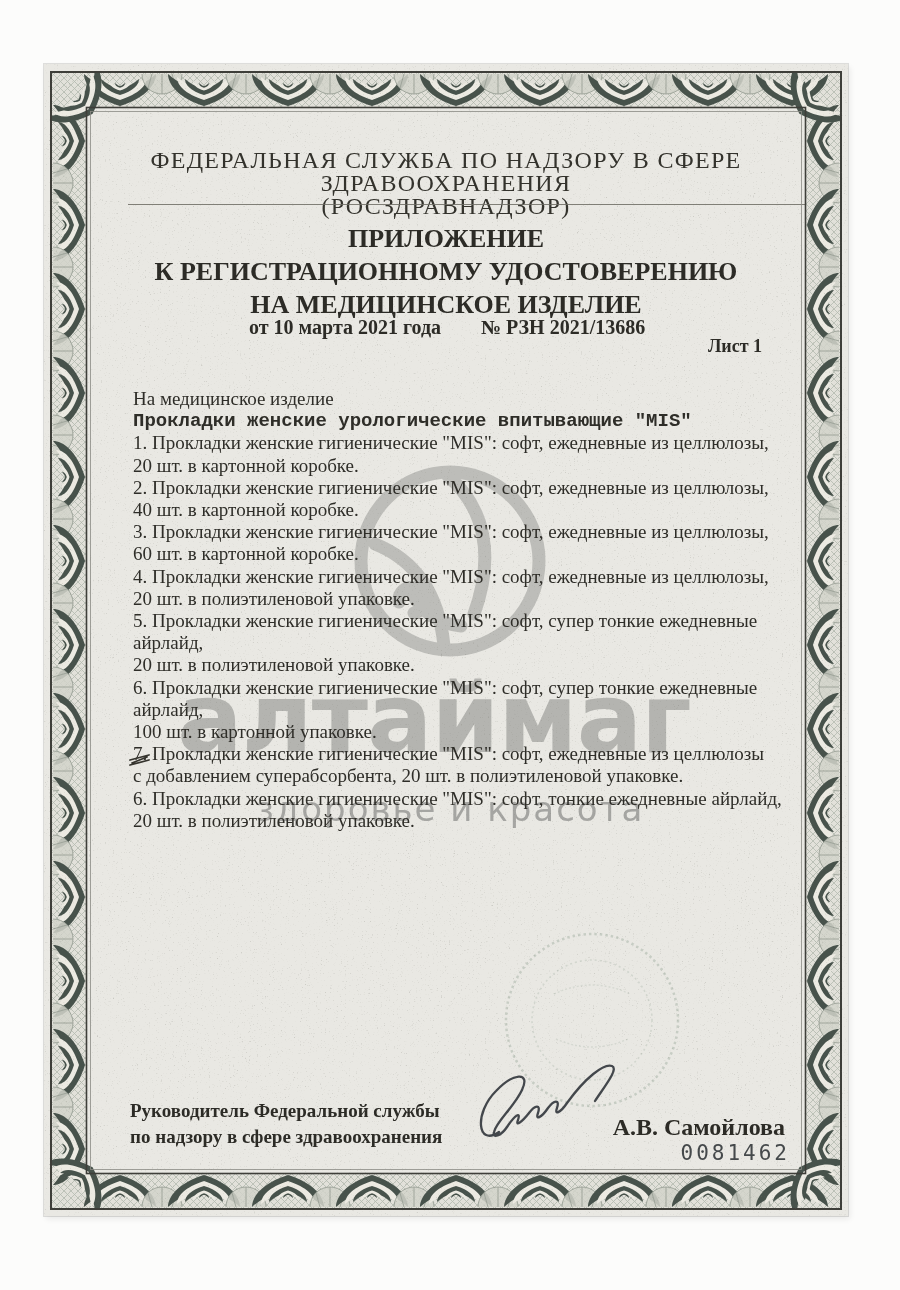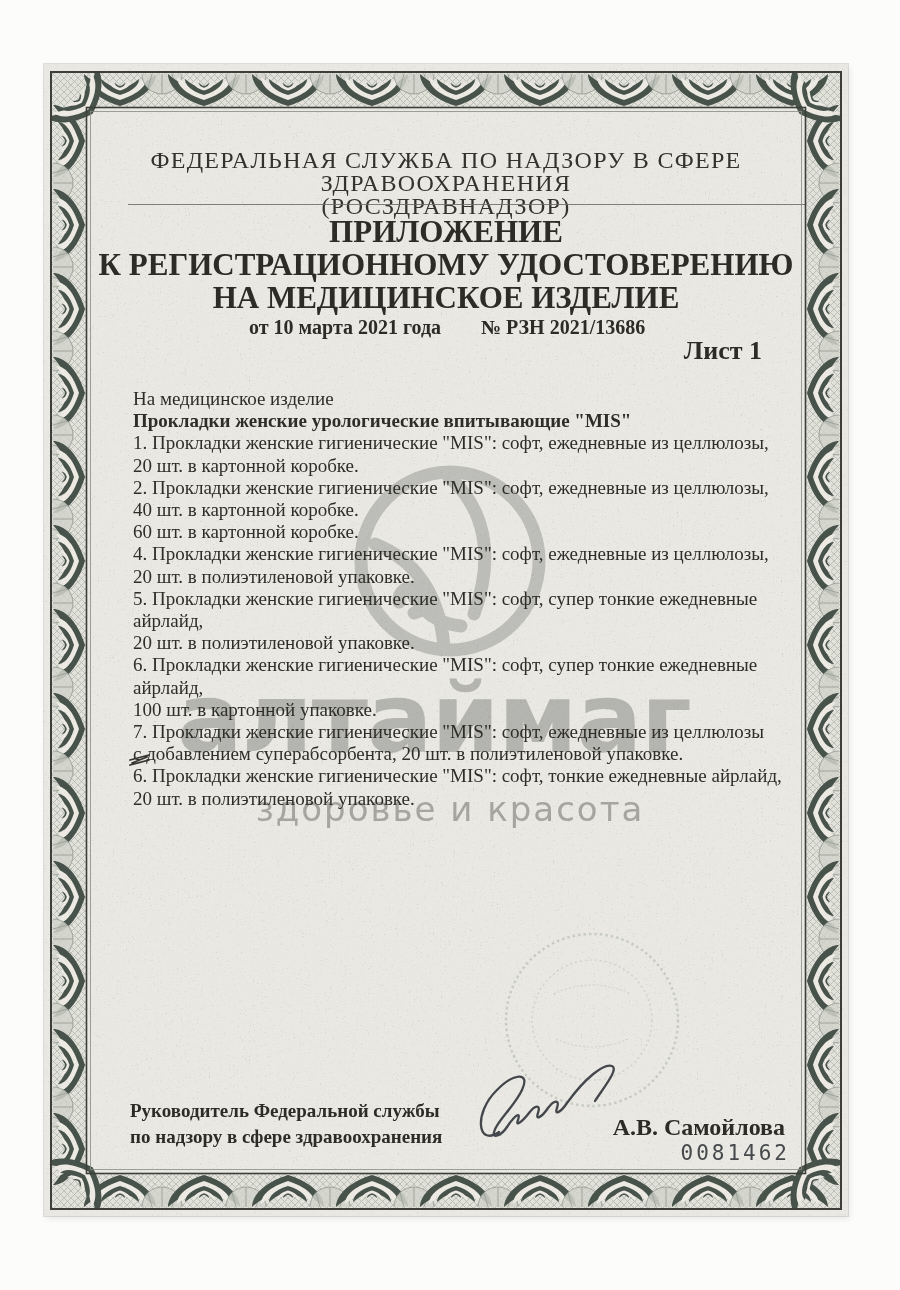--- a/index.html
+++ b/index.html
@@ -11,28 +11,28 @@
   }
   .sheet{
     position:absolute;left:44px;top:64px;width:804px;height:1152px;
     background:#e9e8e3;
     box-shadow:0 0 0 1px rgba(90,90,85,.18), 2px 3px 6px rgba(0,0,0,.08);
   }
   .abs{position:absolute;}
   
   .agency{left:0;right:0;top:85px;text-align:center;font-size:24px;letter-spacing:1.3px;line-height:23px;color:#33322c;}
   .rule{left:84px;right:34px;top:140px;height:0;border-top:1.6px solid #6d6c64;opacity:.85;}
-  .doc-title{left:0;right:0;top:151px;text-align:center;font-weight:bold;font-size:31px;line-height:33px;color:#2c2b26;}
+  .doc-title{left:0;right:0;top:158px;text-align:center;font-weight:bold;font-size:26px;line-height:33px;color:#2c2b26;}
   .meta-row{left:0;right:0;top:252px;height:26px;font-weight:bold;font-size:20px;color:#2c2b26;}
   .meta-date{position:absolute;left:205px;top:0;}
   .meta-number{position:absolute;left:437px;top:0;}
-  .sheet-no{right:86px;top:272px;font-weight:bold;font-size:26px;color:#2c2b26;}
+  .sheet-no{right:86px;top:272px;font-weight:bold;font-size:18px;color:#2c2b26;}
   
   .body-block{left:89px;top:324px;width:690px;font-size:19px;line-height:22.2px;color:#2e2d28;}
-  .b{font-weight:bold;}
+  .b{font-weight:bold;font-family:Liberation Mono, monospace;}
   .item span{display:block;}
   .wm-logo{left:309px;top:400px;}
   .wm-brand{left:40px;width:700px;top:600px;text-align:center;
     font-family:"DejaVu Sans","Liberation Sans",sans-serif;
     font-weight:bold;font-size:97px;letter-spacing:-1px;color:#b4b4b0;line-height:110px;}
   .wm-tagline{left:60px;width:692px;top:725px;text-align:center;
     font-family:"DejaVu Sans","Liberation Sans",sans-serif;
     font-size:34px;letter-spacing:2px;color:#a5a5a2;}
   
   .signoff{left:86px;top:1034px;font-weight:bold;font-size:19px;line-height:26px;color:#2c2b26;}
@@ -81,20 +81,21 @@
     <div class="b">Прокладки женские урологические впитывающие "MIS"</div>
     <div class="item">
         <span>1. Прокладки женские гигиенические "MIS": софт, ежедневные из целлюлозы,</span>
         <span>20 шт. в картонной коробке.</span>
       </div>
     <div class="item">
         <span>2. Прокладки женские гигиенические "MIS": софт, ежедневные из целлюлозы,</span>
         <span>40 шт. в картонной коробке.</span>
       </div>
     <div class="item">
+        <span>3. Прокладки женские гигиенические "MIS": софт, ежедневные из целлюлозы,</span>
         <span>60 шт. в картонной коробке.</span>
       </div>
     <div class="item">
         <span>4. Прокладки женские гигиенические "MIS": софт, ежедневные из целлюлозы,</span>
         <span>20 шт. в полиэтиленовой упаковке.</span>
       </div>
     <div class="item">
         <span>5. Прокладки женские гигиенические "MIS": софт, супер тонкие ежедневные айрлайд,</span>
         <span>20 шт. в полиэтиленовой упаковке.</span>
       </div>

